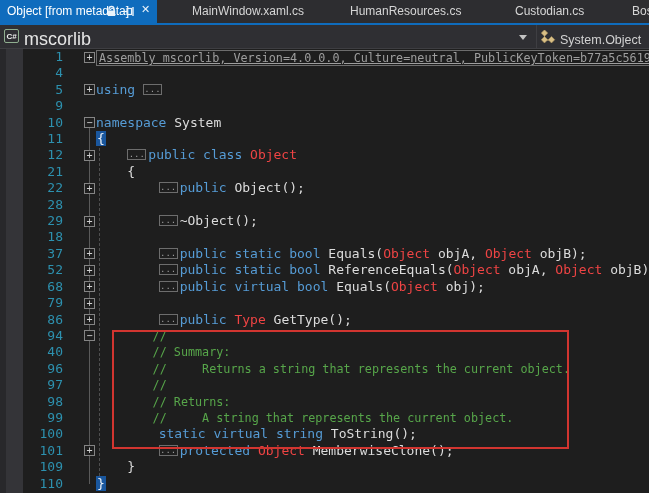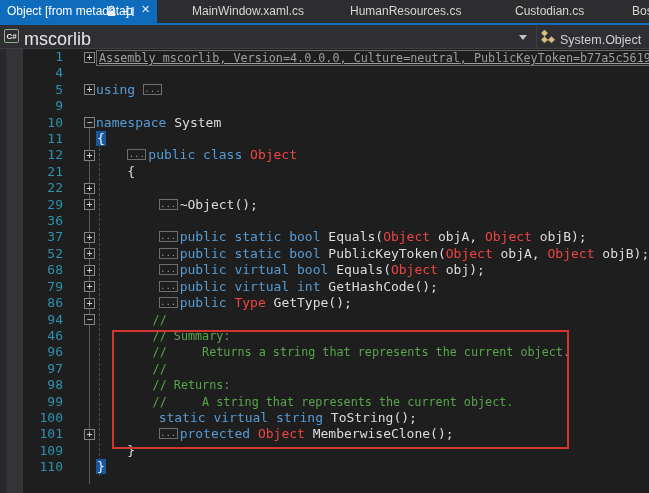--- a/index.html
+++ b/index.html
@@ -104,30 +104,31 @@
     <div class="indent-guide"></div>
     <div id="code-lines">
         <div class="row"><span class="lnum">1</span><span class="fold">+</span><span class="code"><span class="asm-wrap"><span class="asm-text">Assembly mscorlib, Version=4.0.0.0, Culture=neutral, PublicKeyToken=b77a5c5619</span></span></span></div>
         <div class="row"><span class="lnum">4</span><span class="code"></span></div>
         <div class="row"><span class="lnum">5</span><span class="fold">+</span><span class="code"><span class="k">using </span><span class="cbox">...</span></span></div>
         <div class="row"><span class="lnum">9</span><span class="code"></span></div>
         <div class="row"><span class="lnum">10</span><span class="fold">−</span><span class="code"><span class="k">namespace </span><span class="p">System</span></span></div>
         <div class="row"><span class="lnum">11</span><span class="code"><span class="hl">{</span></span></div>
         <div class="row"><span class="lnum">12</span><span class="fold">+</span><span class="code"><span class="p">    </span><span class="cbox">...</span><span class="k">public class </span><span class="t">Object</span></span></div>
         <div class="row"><span class="lnum">21</span><span class="code"><span class="p">    {</span></span></div>
-        <div class="row"><span class="lnum">22</span><span class="fold">+</span></div>
+        <div class="row"><span class="lnum">22</span><span class="fold">+</span><span class="code"><span class="p">        </span><span class="cbox">...</span><span class="k">public </span><span class="p">Object();</span></span></div>
+        <div class="row"><span class="lnum">28</span><span class="code"></span></div>
         <div class="row"><span class="lnum">29</span><span class="fold">+</span><span class="code"><span class="p">        </span><span class="cbox">...</span><span class="p">~Object();</span></span></div>
-        <div class="row"><span class="lnum">36</span><span class="code"></span></div>
+        <div class="row"><span class="lnum">18</span><span class="code"></span></div>
         <div class="row"><span class="lnum">37</span><span class="fold">+</span><span class="code"><span class="p">        </span><span class="cbox">...</span><span class="k">public static bool </span><span class="p">Equals(</span><span class="t">Object</span><span class="p"> objA, </span><span class="t">Object</span><span class="p"> objB);</span></span></div>
-        <div class="row"><span class="lnum">52</span><span class="fold">+</span><span class="code"><span class="p">        </span><span class="cbox">...</span><span class="k">public static bool </span><span class="p">PublicKeyToken(</span><span class="t">Object</span><span class="p"> objA, </span><span class="t">Object</span><span class="p"> objB);</span></span></div>
+        <div class="row"><span class="lnum">52</span><span class="fold">+</span><span class="code"><span class="p">        </span><span class="cbox">...</span><span class="k">public static bool </span><span class="p">ReferenceEquals(</span><span class="t">Object</span><span class="p"> objA, </span><span class="t">Object</span><span class="p"> objB);</span></span></div>
         <div class="row"><span class="lnum">68</span><span class="fold">+</span><span class="code"><span class="p">        </span><span class="cbox">...</span><span class="k">public virtual bool </span><span class="p">Equals(</span><span class="t">Object</span><span class="p"> obj);</span></span></div>
-        <div class="row"><span class="lnum">79</span><span class="fold">+</span><span class="code"><span class="p">        </span><span class="cbox">...</span><span class="k">public virtual int </span><span class="p">GetHashCode();</span></span></div>
+        <div class="row"><span class="lnum">79</span><span class="fold">+</span></div>
         <div class="row"><span class="lnum">86</span><span class="fold">+</span><span class="code"><span class="p">        </span><span class="cbox">...</span><span class="k">public </span><span class="t">Type</span><span class="p"> GetType();</span></span></div>
         <div class="row"><span class="lnum">94</span><span class="fold">−</span><span class="code"><span class="c">        //</span></span></div>
-        <div class="row"><span class="lnum">46</span><span class="code"><span class="c">        // Summary:</span></span></div>
+        <div class="row"><span class="lnum">40</span><span class="code"><span class="c">        // Summary:</span></span></div>
         <div class="row"><span class="lnum">96</span><span class="code"><span class="c">        //     Returns a string that represents the current object.</span></span></div>
         <div class="row"><span class="lnum">97</span><span class="code"><span class="c">        //</span></span></div>
         <div class="row"><span class="lnum">98</span><span class="code"><span class="c">        // Returns:</span></span></div>
         <div class="row"><span class="lnum">99</span><span class="code"><span class="c">        //     A string that represents the current object.</span></span></div>
         <div class="row"><span class="lnum">100</span><span class="code"><span class="p">        </span><span class="k">static virtual string </span><span class="p">ToString();</span></span></div>
         <div class="row"><span class="lnum">101</span><span class="fold">+</span><span class="code"><span class="p">        </span><span class="cbox">...</span><span class="k">protected </span><span class="t">Object</span><span class="p"> MemberwiseClone();</span></span></div>
         <div class="row"><span class="lnum">109</span><span class="code"><span class="p">    }</span></span></div>
         <div class="row"><span class="lnum">110</span><span class="code"><span class="hl">}</span></span></div>
       </div>
     <div class="ann-rect"></div>

